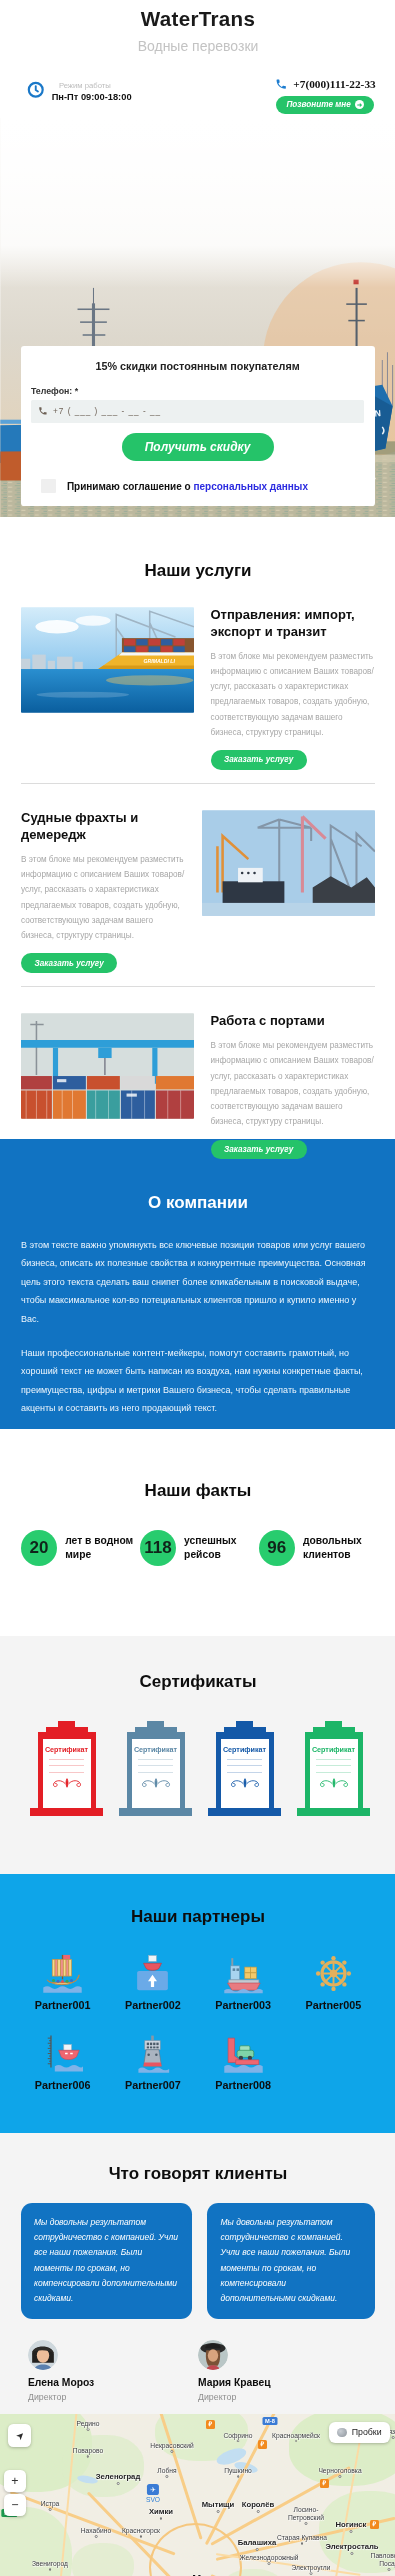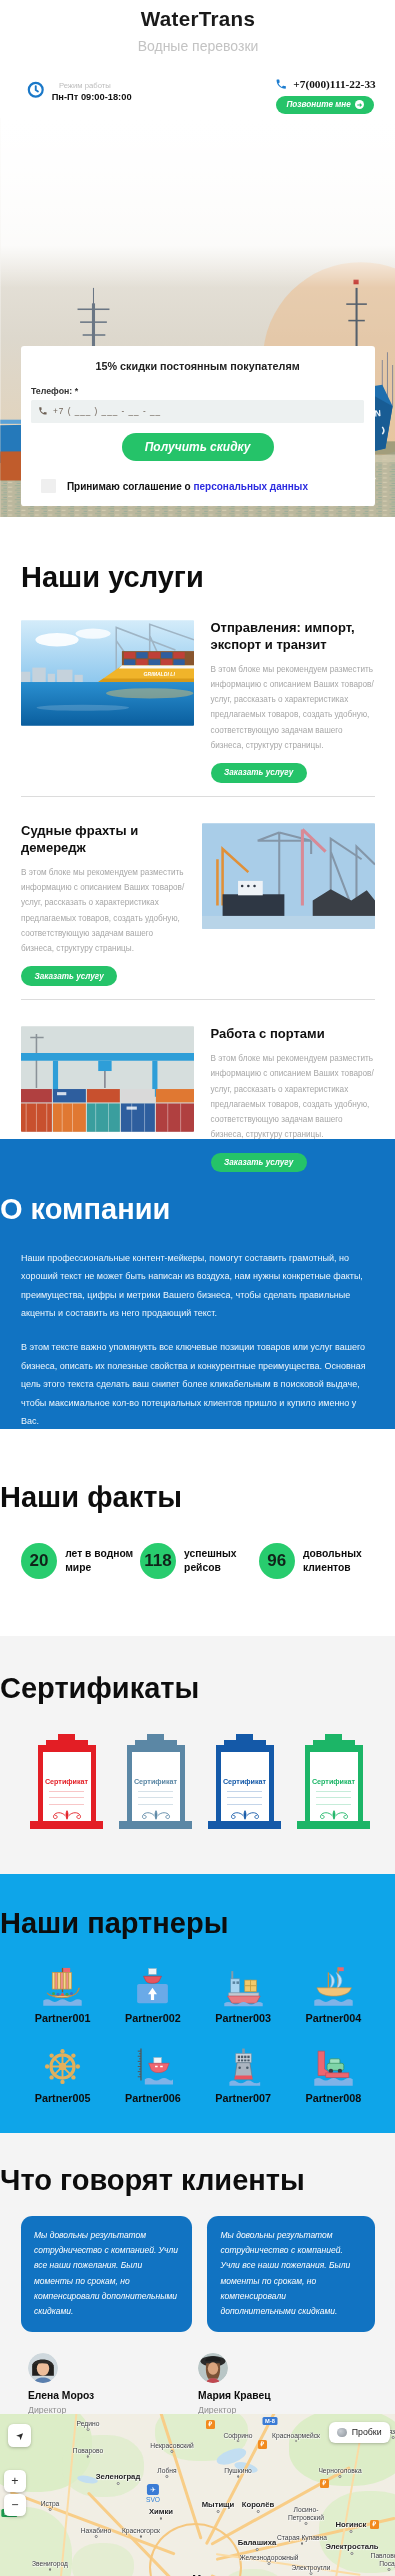--- a/index.html
+++ b/index.html
@@ -31,21 +31,21 @@
   .f-input-wrap input { flex:1; height:100%; border:none; outline:none; background:transparent; font-size:8.2px; color:#6e6257; font-family:"Liberation Sans",sans-serif; }
   .f-input-wrap input::placeholder { color:#6e6257; letter-spacing:1px; }
   .submit-btn { display:block; margin:10.3px auto 0; padding:6.7px 23px; font-size:12px; }
   .consent { display:flex; align-items:center; gap:11.3px; margin-top:18.5px; padding-left:10.3px; }
   .consent .box { width:14.4px; height:14.4px; background:#efefef; border-radius:1px; cursor:pointer; flex:0 0 auto; }
   .consent .txt { font-size:10px; font-weight:bold; color:#111; }
   .consent a { color:#2b2be0; text-decoration:none; cursor:pointer; }
 
   
   .services { padding-top:44px; height:622px; }
-  .h-sec { text-align:left; font-size:29px; font-weight:bold; color:#0d0d0d; }
+  .h-sec { text-align:center; font-size:17px; font-weight:bold; color:#0d0d0d; }
   .svc-row { display:flex; margin-top:26px; gap:16.5px; }
   .svc-img { width:173px; height:106px; flex:0 0 auto; border-radius:1px; overflow:hidden; }
   .svc-txt { flex:1; }
   .svc-txt h3 { font-size:13px; font-weight:bold; line-height:1.3; color:#0f0f0f; }
   .svc-txt p { margin-top:8.2px; font-size:8.2px; color:#a7a7a7; line-height:1.85; }
   .order-btn { margin-top:10.3px; padding:5.2px 13.4px; font-size:8.2px; }
   .svc-div { border:none; border-top:0.5px solid #dcdcdc; margin:13.4px 0 17.5px; }
 
   
   .about { height:290px; background:#1173c2; color:#fff; padding-top:54px; }
@@ -62,21 +62,21 @@
   .fact-label { font-size:10.3px; font-weight:bold; line-height:1.35; max-width:72px; color:#0d0d0d; }
 
   
   .certs { height:238px; background:#f4f4f4; padding-top:36px; }
   .certs-row { display:flex; justify-content:space-between; padding:0 26px 0 30px; margin-top:29px; }
   .cert { width:73px; text-align:center; }
   .crown span { display:block; margin:0 auto; background:var(--c); }
   .crown .c1 { width:17.5px; height:5.7px; }
   .crown .c2 { width:42px; height:5.7px; }
   .crown .c3 { width:58px; height:6.7px; }
-  .cert-body { width:58px; margin:0 auto; background:#fff; border-left:5.7px solid var(--c); border-right:5.7px solid var(--c); height:69px; padding-top:25px; }
+  .cert-body { width:58px; margin:0 auto; background:#fff; border-left:5.7px solid var(--c); border-right:5.7px solid var(--c); height:69px; padding-top:6px; }
   .cert-title { font-size:7.2px; font-weight:bold; color:var(--c); }
   .cert-line { height:1px; background:var(--c); opacity:.25; margin:5.2px 6.2px 0; }
   .cert-orn { margin-top:4.1px; }
   .cert-base { width:73px; height:7.7px; background:var(--c); }
 
   
   .partners { height:259px; padding-top:33px; background:#0ea5e9; }
   .partners-grid { width:361px; margin:26px auto 0; display:grid; grid-template-columns:repeat(4,1fr); row-gap:21.6px; }
   .partner { text-align:center; }
   .partner .p-label { margin-top:3.1px; font-size:10.8px; font-weight:bold; color:#0d0d0d; }
@@ -400,22 +400,22 @@
         <button class="btn-pill order-btn">
             <span>Заказать услугу</span>
           </button>
       </div>
     </div>
   </div>
 </div>
 
 <div class="about">
   <h2 class="h-sec">О компании</h2>
+  <p>В этом тексте важно упомянукть все ключевые позиции товаров или услуг вашего бизнеса, описать их полезные свойства и конкурентные преимущества. Основная цель этого текста сделать ваш снипет более кликабельным в поисковой выдаче, чтобы максимальное кол-во потециальных клиентов пришло и купило именно у Вас.</p>
   <p>Наши профессиональные контент-мейкеры, помогут составить грамотный, но хороший текст не может быть написан из воздуха, нам нужны конкретные факты, преимущества, цифры и метрики Вашего бизнеса, чтобы сделать правильные акценты и составить из него продающий текст.</p>
-  <p>В этом тексте важно упомянукть все ключевые позиции товаров или услуг вашего бизнеса, описать их полезные свойства и конкурентные преимущества. Основная цель этого текста сделать ваш снипет более кликабельным в поисковой выдаче, чтобы максимальное кол-во потециальных клиентов пришло и купило именно у Вас.</p>
 </div>
 
 <div class="facts">
   <h2 class="h-sec">Наши факты</h2>
   <div class="facts-row">
     <div class="fact">
       <div class="fact-circle">20</div>
       <div class="fact-label">лет в водном мире</div>
     </div>
     <div class="fact">
@@ -544,32 +544,20 @@
             <rect x="34" y="22" width="9" height="9"></rect>
             <rect x="43" y="22" width="9" height="9"></rect>
             <rect x="34" y="31" width="9" height="9"></rect>
             <rect x="43" y="31" width="9" height="9"></rect>
           </g>
         <rect x="9" y="42" width="47" height="5" fill="#c3cad2" stroke="#94a0ac"></rect>
         <path d="M7 47 H58 L52 58 H14 Z" fill="#e87a80" stroke="#c4505a"></path>
         <path d="M2 58 Q8 54 14 58 T26 58 T38 58 T50 58 T62 58 V63 H2 Z" fill="#7fb3e8"></path>
       </svg>
       <div class="p-label">Partner003</div>
-    </div>
-    <div class="partner">
-      <svg width="41" height="41" viewBox="0 0 64 64">
-        <rect x="39" y="2" width="9" height="6" fill="#ee6670"></rect>
-          <rect x="38" y="2" width="2" height="34" fill="#c89040"></rect>
-          <rect x="23" y="10" width="2" height="26" fill="#c89040"></rect>
-        <path d="M26 12 C36 18 36 28 26 36 C30 27 30 20 26 12 Z" fill="#bfe0f8" stroke="#7fb0d8"></path>
-        <path d="M36 10 C48 17 48 28 36 37 C41 27 41 19 36 10 Z" fill="#bfe0f8" stroke="#7fb0d8"></path>
-        <path d="M8 38 C12 50 52 50 58 38 L60 34 H6 Z" fill="#f2c478" stroke="#c89040"></path>
-        <path d="M2 54 Q8 50 14 54 T26 54 T38 54 T50 54 T62 54 V62 H2 Z" fill="#7fb3e8"></path>
-      </svg>
-      <div class="p-label">Partner004</div>
     </div>
     <div class="partner">
       <svg width="41" height="41" viewBox="0 0 64 64">
         <g stroke="#e2b05c" fill="none">
           <circle cx="32" cy="32" r="18" stroke-width="5"></circle>
           <g stroke-width="3">
               <path d="M32 14 V50 M14 32 H50 M19.3 19.3 L44.7 44.7 M44.7 19.3 L19.3 44.7"></path>
             </g>
         </g>
         <g fill="#e2b05c">

